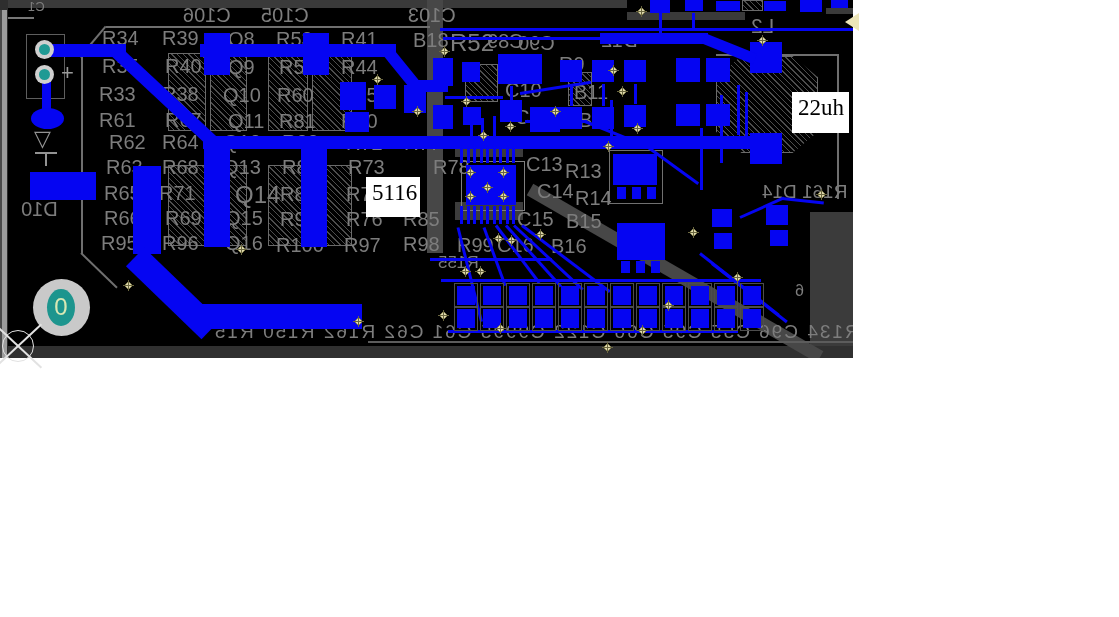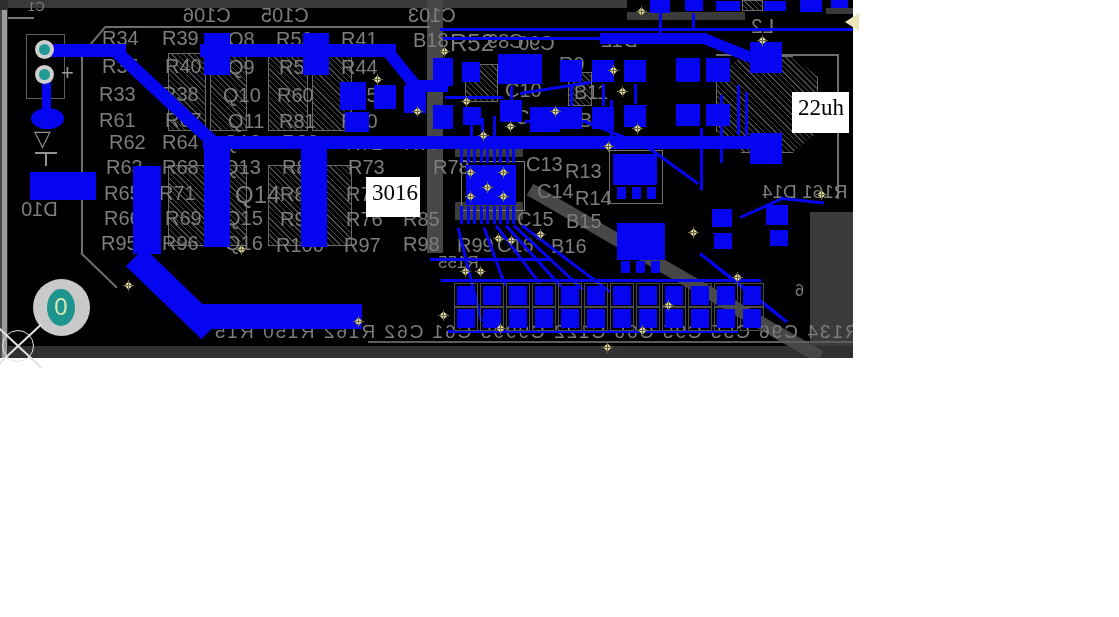--- a/index.html
+++ b/index.html
@@ -38,21 +38,21 @@
   <div class="tpad" style="left:35px;top:40px;">
       <div class="in"></div>
     </div>
   <div class="tpad" style="left:35px;top:65px;">
       <div class="in"></div>
     </div>
   <div id="bigpad">
     <div class="in">0</div>
   </div>
   <div class="whitebox" id="box5116" style="left: 366px; top: 177px; width: 54px; height: 40px;">
-    <span>3016</span>
+    <span>5116</span>
   </div>
   <div class="whitebox" id="box22uh" style="left: 792px; top: 92px; width: 57px; height: 41px;">
     <span>22uh</span>
   </div>
 <div class="shp" style="left: 0px; top: 0px; width: 8px; height: 358px; background: linear-gradient(90deg, rgb(74, 74, 74) 0px, rgb(74, 74, 74) 2px, rgb(156, 156, 156) 2px, rgb(156, 156, 156) 7px, rgb(42, 42, 42) 7px); z-index: 1;"></div>
     <div class="shp" style="left: 0px; top: 0px; width: 8px; height: 10px; background: rgb(46, 46, 46); z-index: 2;"></div>
     <div class="shp" style="left: 8px; top: 0px; width: 619px; height: 8px; background: rgb(58, 58, 58); z-index: 1;"></div>
     <div class="shp" style="left: 627px; top: 12px; width: 118px; height: 8px; background: rgb(58, 58, 58); z-index: 1;"></div>
     <div class="shp" style="left: 826px; top: 8px; width: 27px; height: 6px; background: rgb(58, 58, 58); z-index: 1;"></div>
     <div class="shp" style="left: 8px; top: 346px; width: 845px; height: 12px; background: rgb(48, 48, 48); z-index: 1;"></div>

